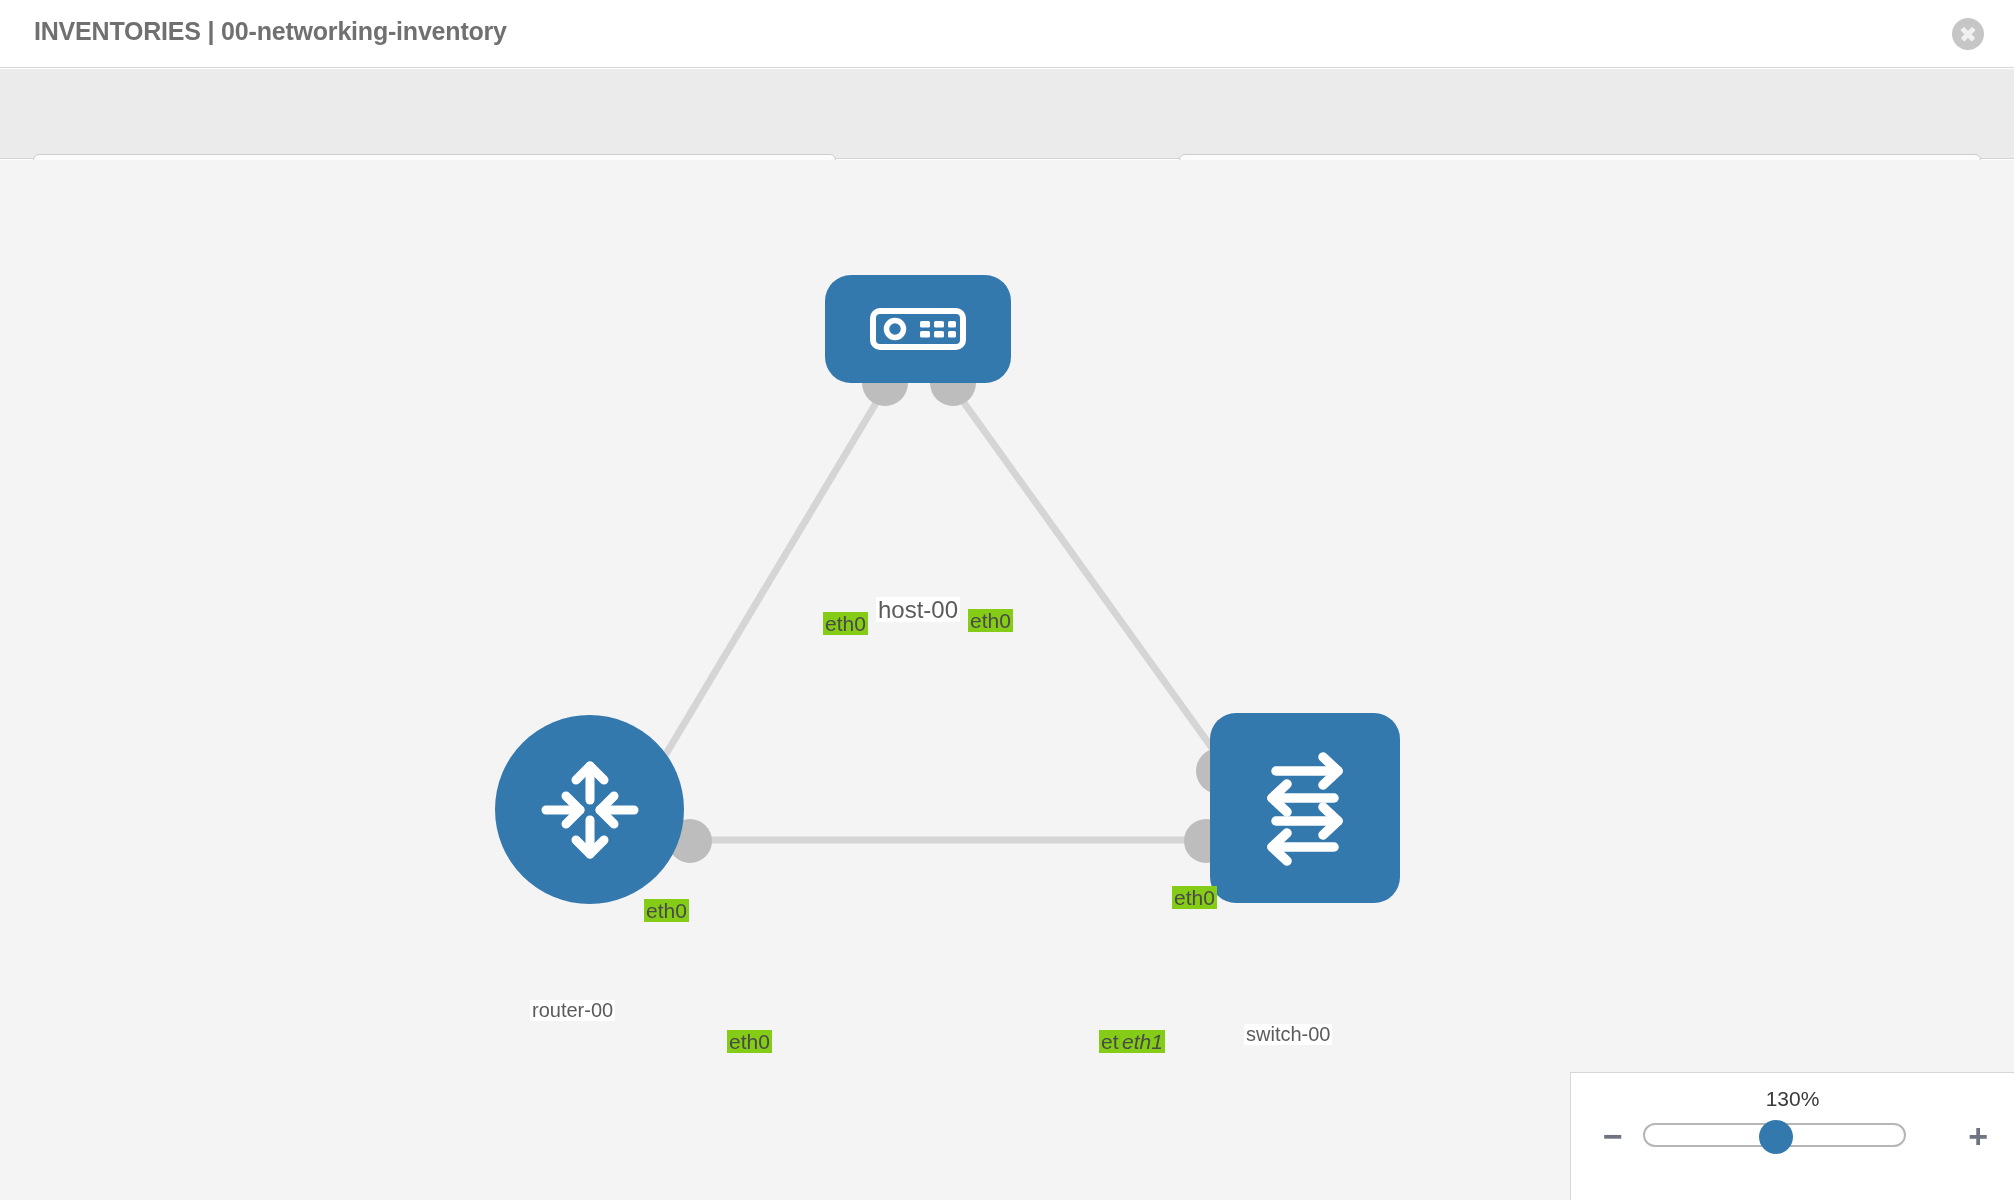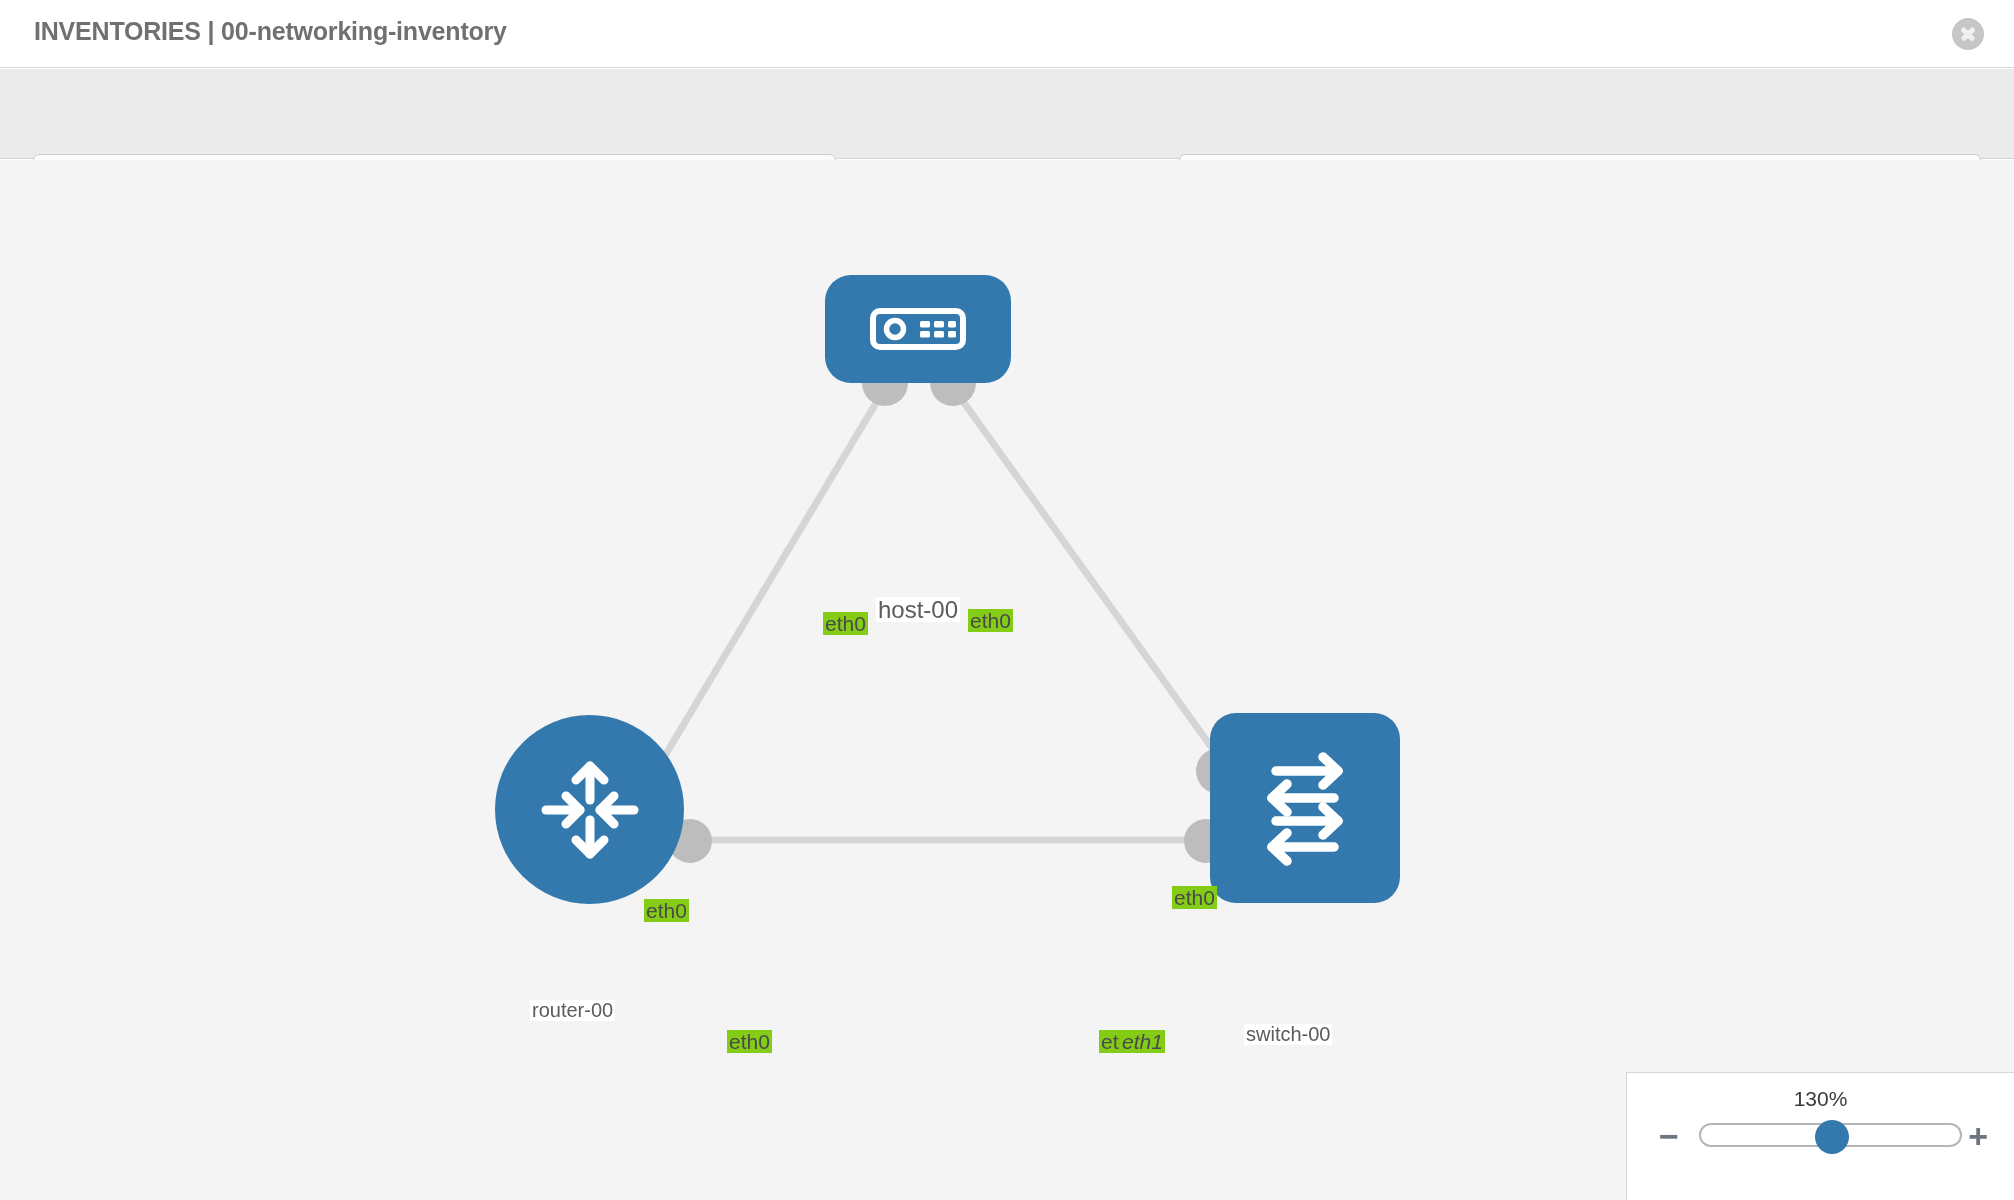--- a/index.html
+++ b/index.html
@@ -120,21 +120,21 @@
     font-size: 21px; color: #4a4a4a;
     background: #84cc16;
     white-space: nowrap;
     padding: 0 2px;
     line-height: 1.1;
   }
 
   
   .zoom-widget {
     position: absolute; right: 0; bottom: 0;
-    width: 388px; height: 128px;
+    width: 444px; height: 128px;
     background: #ffffff;
     border-top: 1px solid #d7d7d7;
     border-left: 1px solid #d7d7d7;
   }
   .zoom-percent {
     position: absolute; left: 0; right: 0; top: 14px;
     text-align: center;
     font-size: 21px; color: #3a3a3a;
   }
   .zoom-minus, .zoom-plus {

